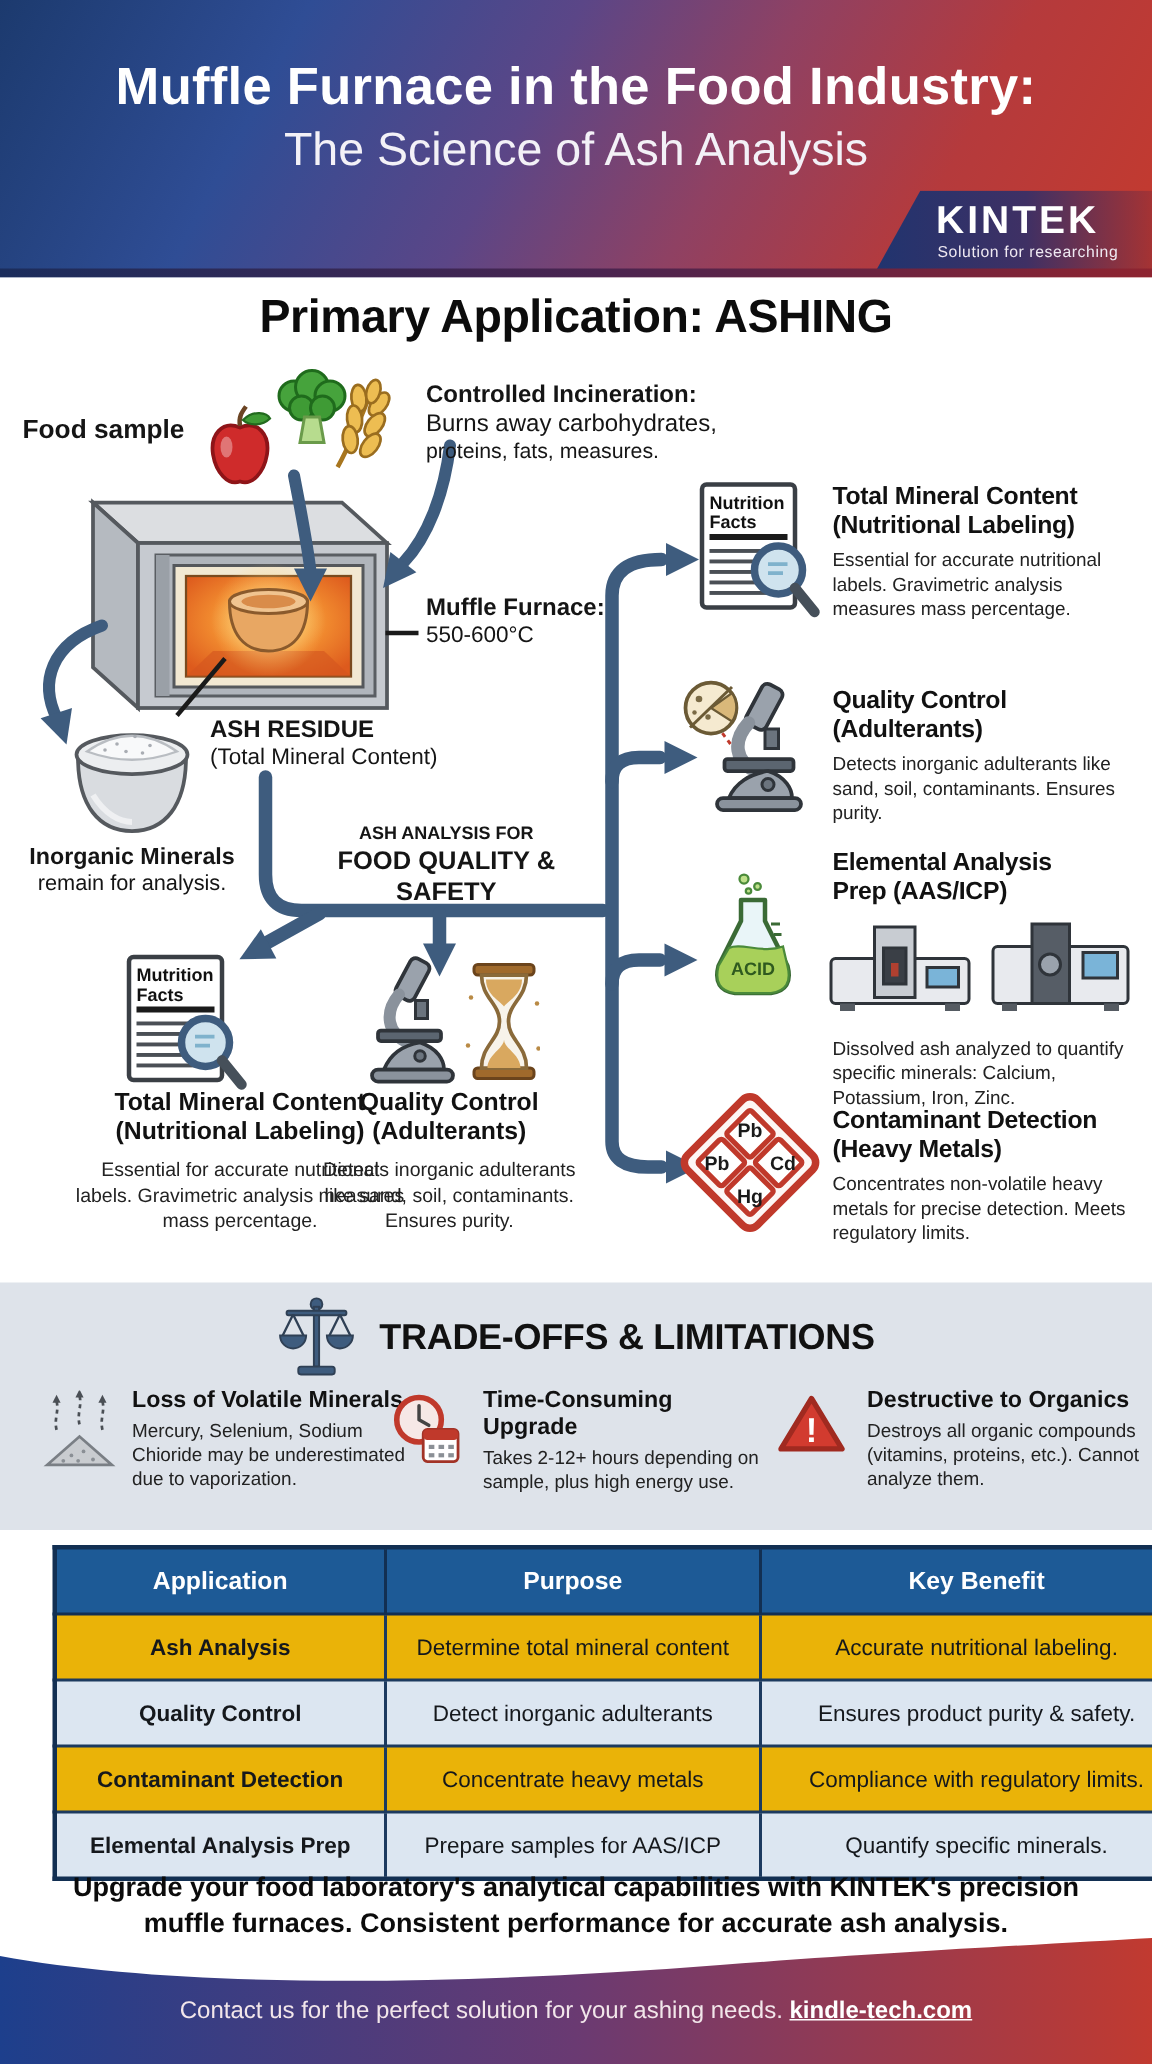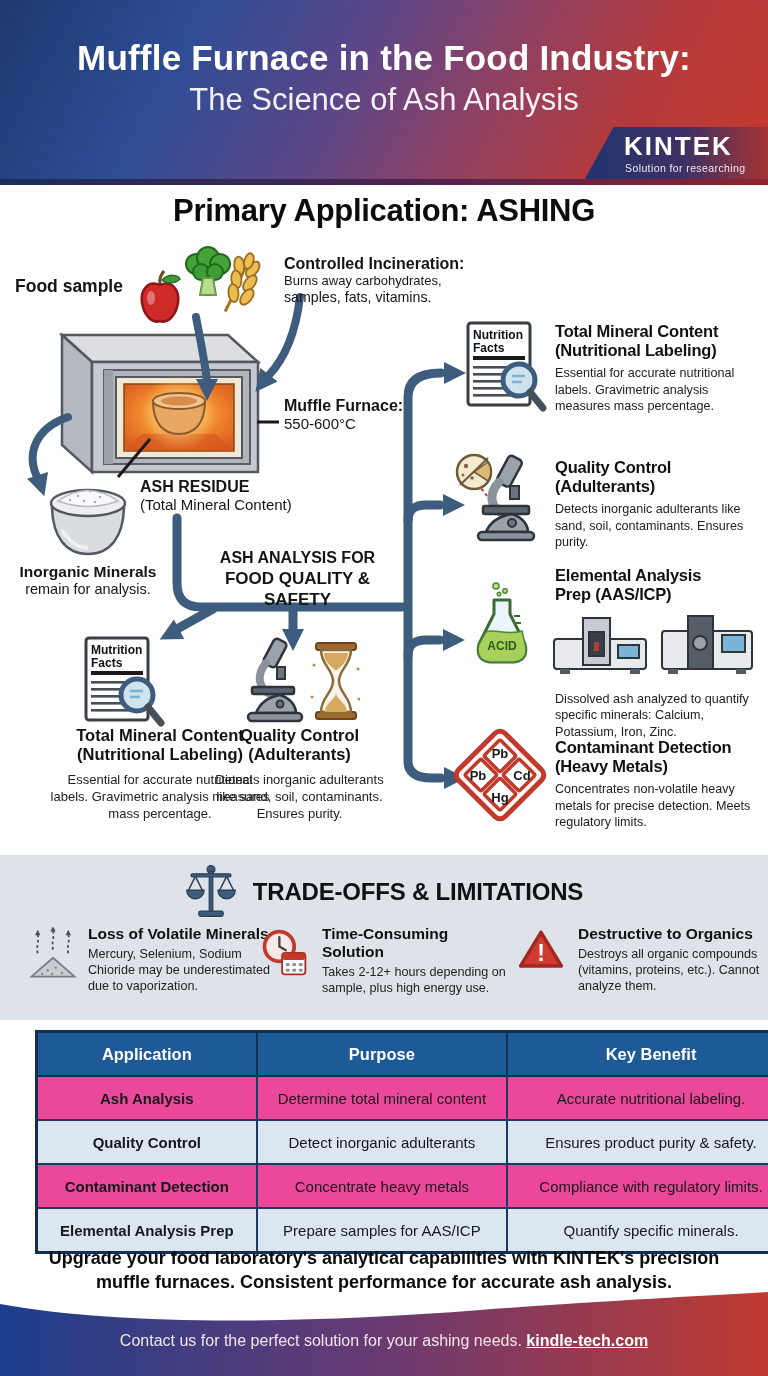--- a/index.html
+++ b/index.html
@@ -35,21 +35,21 @@
   .to-item-b{font-size:12.6px;line-height:1.28;color:#222;margin-top:3px;}
   
   .tablewrap{top:1020px;left:0;width:768px;height:225px;background:#fff;}
   table.app{position:absolute;left:35px;top:10px;width:762px;border-collapse:collapse;table-layout:fixed;
     border:3px solid #122f52;}
   table.app th{background:#1d5a96;color:#fff;font-size:16.5px;font-weight:700;height:40px;
     border:2px solid #122f52;border-left:1.5px solid #9dc0dd;}
   table.app th:first-child{border-left:2px solid #122f52;}
   table.app td{height:42px;font-size:15px;color:#15181c;text-align:center;border:2px solid #1c3a5f;padding:0 6px;}
   table.app td.c0{font-weight:700;}
-  table.app tr.odd td{background:#ec4899;}
+  table.app tr.odd td{background:#eab308;}
   table.app tr.even td{background:#dce6f1;}
   
   .upgrade{top:1246px;left:0;width:768px;font-size:18px;font-weight:800;line-height:1.35;color:#0b0b0b;}
   .footer{top:1290px;left:0;width:634px;height:86px;}
   .contact{top:42px;left:0;width:768px;font-size:16px;color:#f2e6ea;}
   .contact b{color:#fff;text-decoration:underline;font-weight:700;}
   svg text{font-family:"Liberation Sans",sans-serif;}
 </style>
 </head>
 <body>
@@ -161,41 +161,41 @@
       <polygon points="-8,-11 -8,11 14,0" transform="translate(452,593)"></polygon>
       <polygon points="-11,-8 11,-8 0,14" transform="translate(172,448) rotate(62)"></polygon>
       <polygon points="-11,-8 11,-8 0,14" transform="translate(293,452)"></polygon>
     </g>
   </svg>
 
   <div class="abs ctr blab" style="left:5px;top:91px;width:128px;font-size:17.5px">Food sample</div>
 
   <div class="abs" style="left:284px;top:70px;width:210px">
     <div class="blab" style="font-size:16px">Controlled Incineration:</div>
-    <div style="font-size:13px;line-height:1.25">Burns away carbohydrates,</div>
-    <div style="font-size:14.2px;line-height:1.25">samples, fats, vitamins.</div>
+    <div style="font-size:16px;line-height:1.25">Burns away carbohydrates,</div>
+    <div style="font-size:14.2px;line-height:1.25">proteins, fats, measures.</div>
   </div>
 
   <div class="abs" style="left:284px;top:212px;width:160px">
     <div class="blab" style="font-size:16px">Muffle Furnace:</div>
     <div style="font-size:15px">550-600°C</div>
   </div>
 
   <div class="abs" style="left:140px;top:293px;width:185px">
     <div class="blab" style="font-size:16px">ASH RESIDUE</div>
     <div style="font-size:15px">(Total Mineral Content)</div>
   </div>
 
   <div class="abs ctr" style="left:2px;top:378px;width:172px">
     <div class="blab" style="font-size:15.5px">Inorganic Minerals</div>
     <div style="font-size:14.5px">remain for analysis.</div>
   </div>
 
   <div class="abs ctr" style="left:190px;top:363px;width:215px">
-    <div class="blab" style="font-size:16px;line-height:1.25">ASH ANALYSIS FOR</div>
+    <div class="blab" style="font-size:12px;line-height:1.25">ASH ANALYSIS FOR</div>
     <div class="blab" style="font-size:17px;line-height:1.25">FOOD QUALITY &amp; SAFETY</div>
   </div>
 
   <svg class="abs" style="left:462px;top:135px;width:88px;height:96px" viewBox="0 0 88 96">
     <rect x="6" y="3" width="62" height="82" rx="3" fill="#fff" stroke="#3a3f45" stroke-width="3"></rect>
     <text x="11" y="19" font-size="12" font-weight="bold" fill="#111">Nutrition</text>
     <text x="11" y="32" font-size="12" font-weight="bold" fill="#111">Facts</text>
     <rect x="11" y="36" width="52" height="4" fill="#1a1a1a"></rect>
     <g fill="#4a4f55">
       <rect x="11" y="46" width="52" height="2.6"></rect>
@@ -394,21 +394,21 @@
     <g fill="#8a8f95">
       <rect x="30" y="39" width="4" height="3"></rect>
         <rect x="37" y="39" width="4" height="3"></rect>
         <rect x="44" y="39" width="4" height="3"></rect>
       <rect x="30" y="45" width="4" height="3"></rect>
         <rect x="37" y="45" width="4" height="3"></rect>
         <rect x="44" y="45" width="4" height="3"></rect>
     </g>
   </svg>
   <div class="abs" style="left:322px;top:70px;width:192px">
-    <div class="to-item-t">Time-Consuming Solution</div>
+    <div class="to-item-t">Time-Consuming Upgrade</div>
     <div class="to-item-b">Takes 2-12+ hours depending on sample, plus high energy use.</div>
   </div>
 
   <svg class="abs" style="left:518px;top:74px;width:46px;height:42px" viewBox="0 0 52 46">
     <path d="M26,3 L49,41 L3,41 Z" fill="#d23b2f" stroke="#a02a20" stroke-width="4" stroke-linejoin="round"></path>
     <text x="26" y="36" font-size="26" font-weight="bold" fill="#fff" text-anchor="middle">!</text>
   </svg>
   <div class="abs" style="left:578px;top:70px;width:188px">
     <div class="to-item-t">Destructive to Organics</div>
     <div class="to-item-b">Destroys all organic compounds (vitamins, proteins, etc.). Cannot analyze them.</div>

